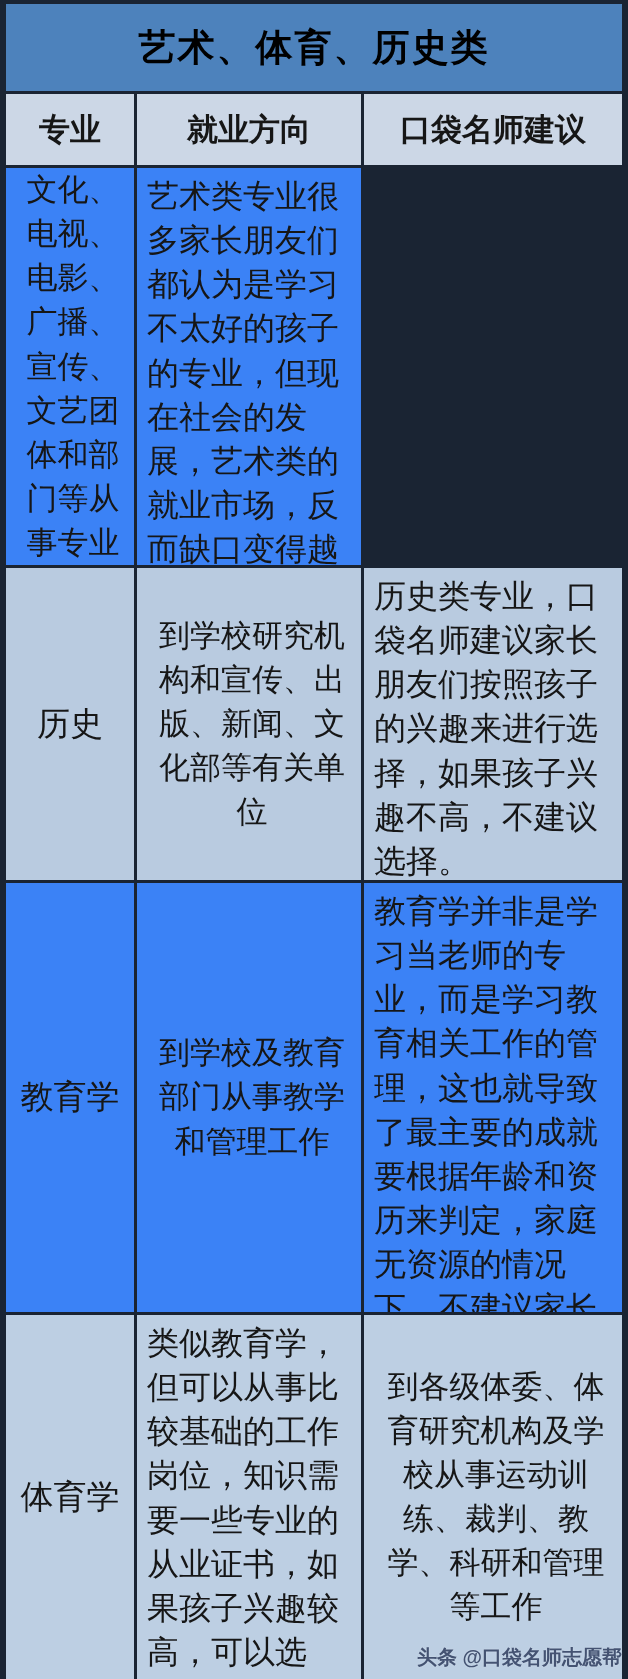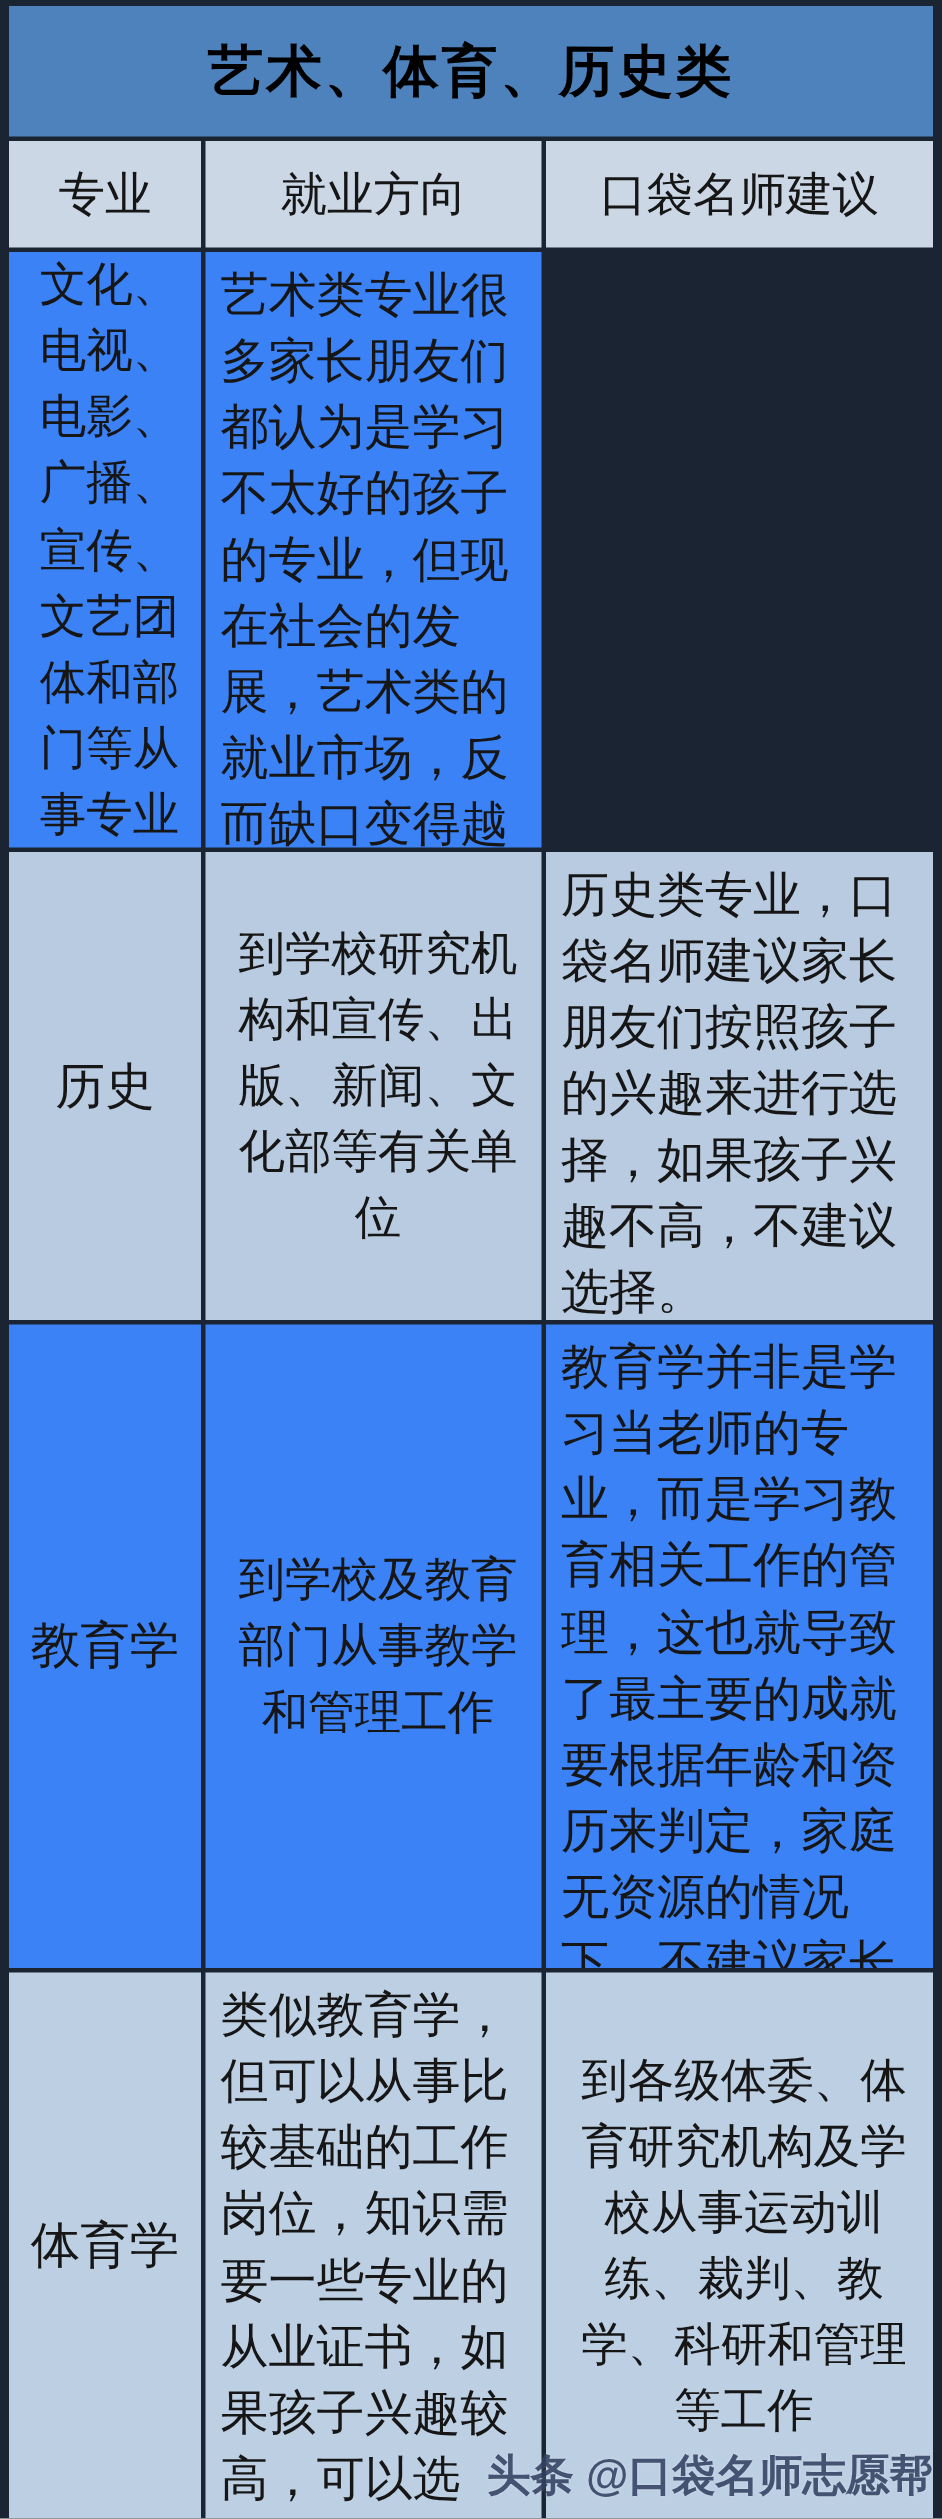--- a/index.html
+++ b/index.html
@@ -17,38 +17,38 @@
   .title-bar{
     background:#4d82bc;color:#000000;
     display:flex;align-items:center;justify-content:center;
     font-size:37px;font-weight:bold;letter-spacing:2px;
   }
   .grid-row{display:grid;grid-template-columns:128px 224px 1fr;gap:3px;min-height:0;}
   .cell{
     color:#161616;overflow:hidden;min-height:0;
     display:flex;align-items:center;justify-content:center;
   }
-  .hdr .cell{background:#ccd7e6;font-size:31px;}
+  .hdr .cell{background:#ccd7e6;font-size:31px;font-weight:bold;}
   .r-light .cell{background:#3b82f6;}
   .r-dark .cell{background:#b9cbe0;}
   .r-dark2 .cell{background:#bdcfe3;}
   .major-cell{font-size:33px;}
   .jobs-cell{
     justify-content:flex-start;text-align:center;
     font-size:31px;line-height:1.42;
     padding:0 4px 0 10px;box-sizing:border-box;
   }
   .advice-cell{
     align-items:flex-start;justify-content:flex-start;text-align:left;
     font-size:32px;line-height:1.38;
     padding:6px 6px 0 10px;box-sizing:border-box;
   }
   .watermark{
     position:absolute;right:6px;bottom:8px;
-    font-size:29px;font-weight:bold;
+    font-size:20px;font-weight:bold;
     color:rgba(38,52,88,0.82);
     text-shadow:0 0 2px rgba(255,255,255,0.35);
     white-space:nowrap;
   }
 </style>
 </head>
 <body>
 
 <div class="page">
   <div class="tbl">

